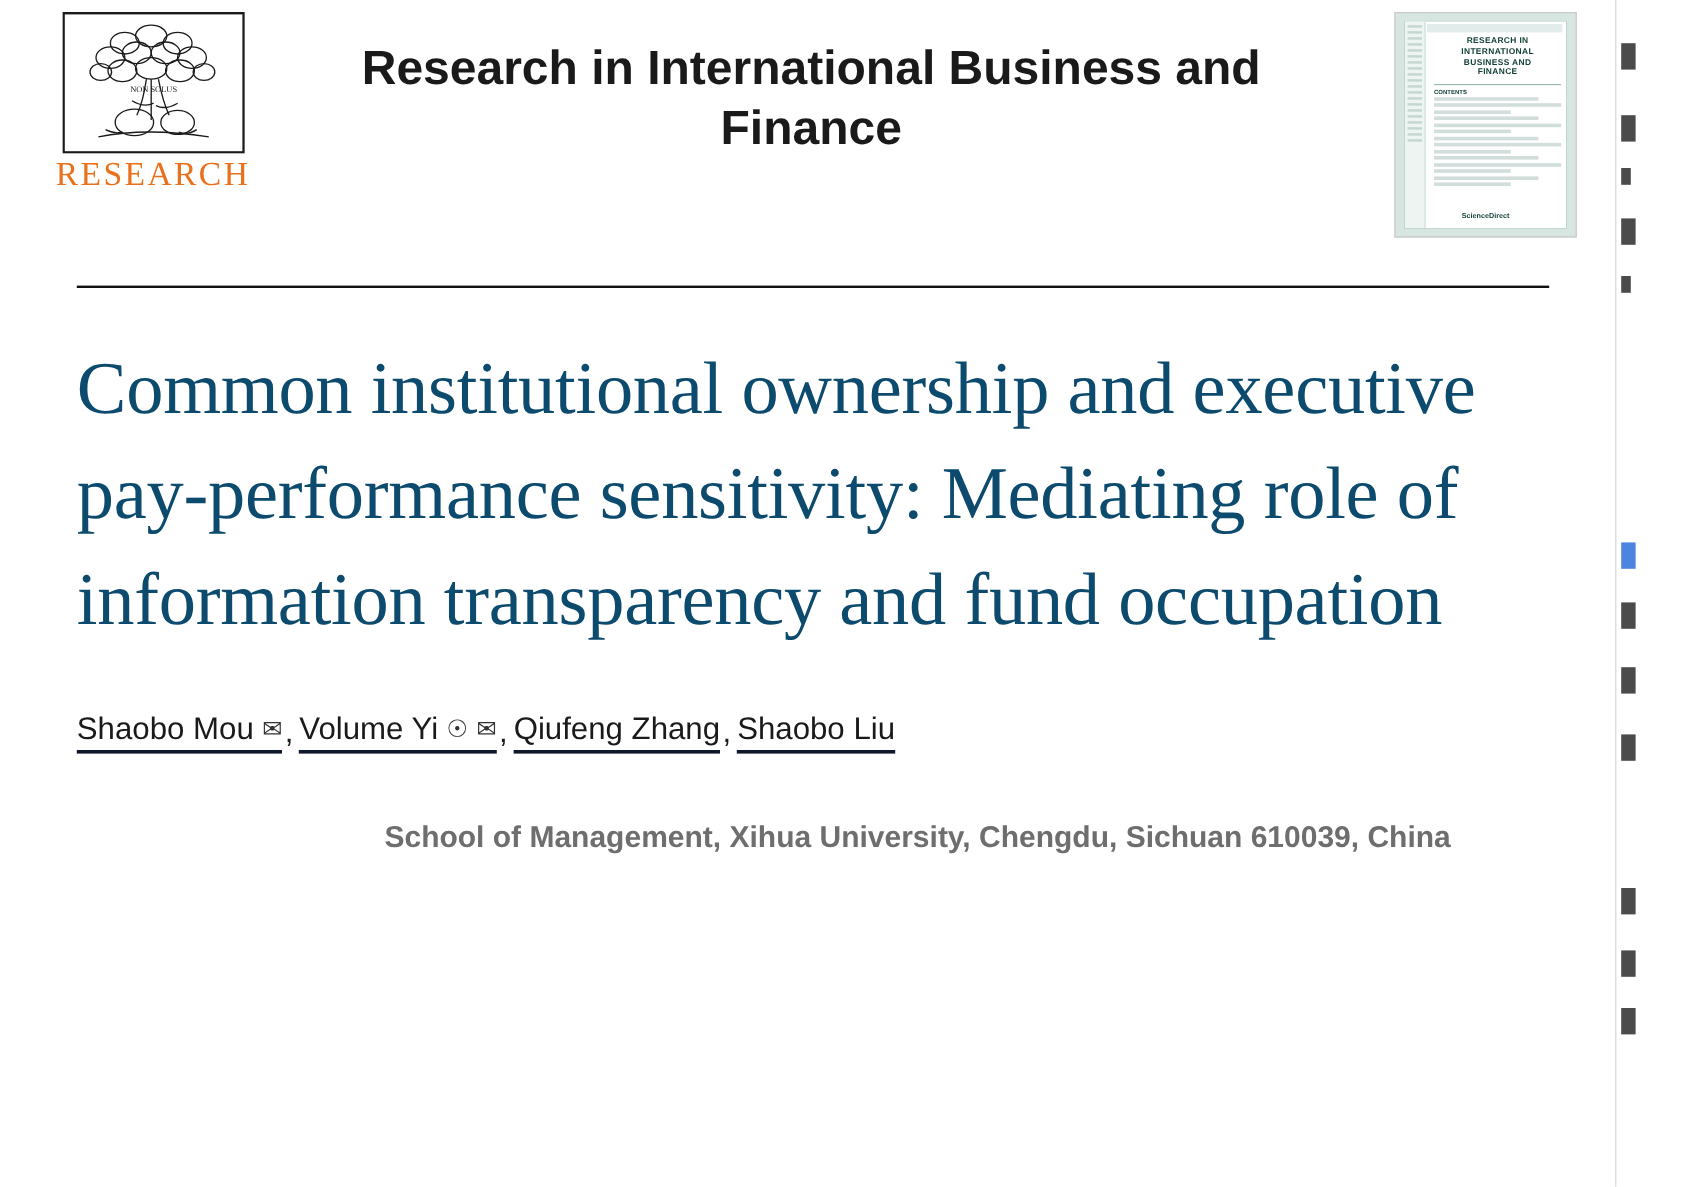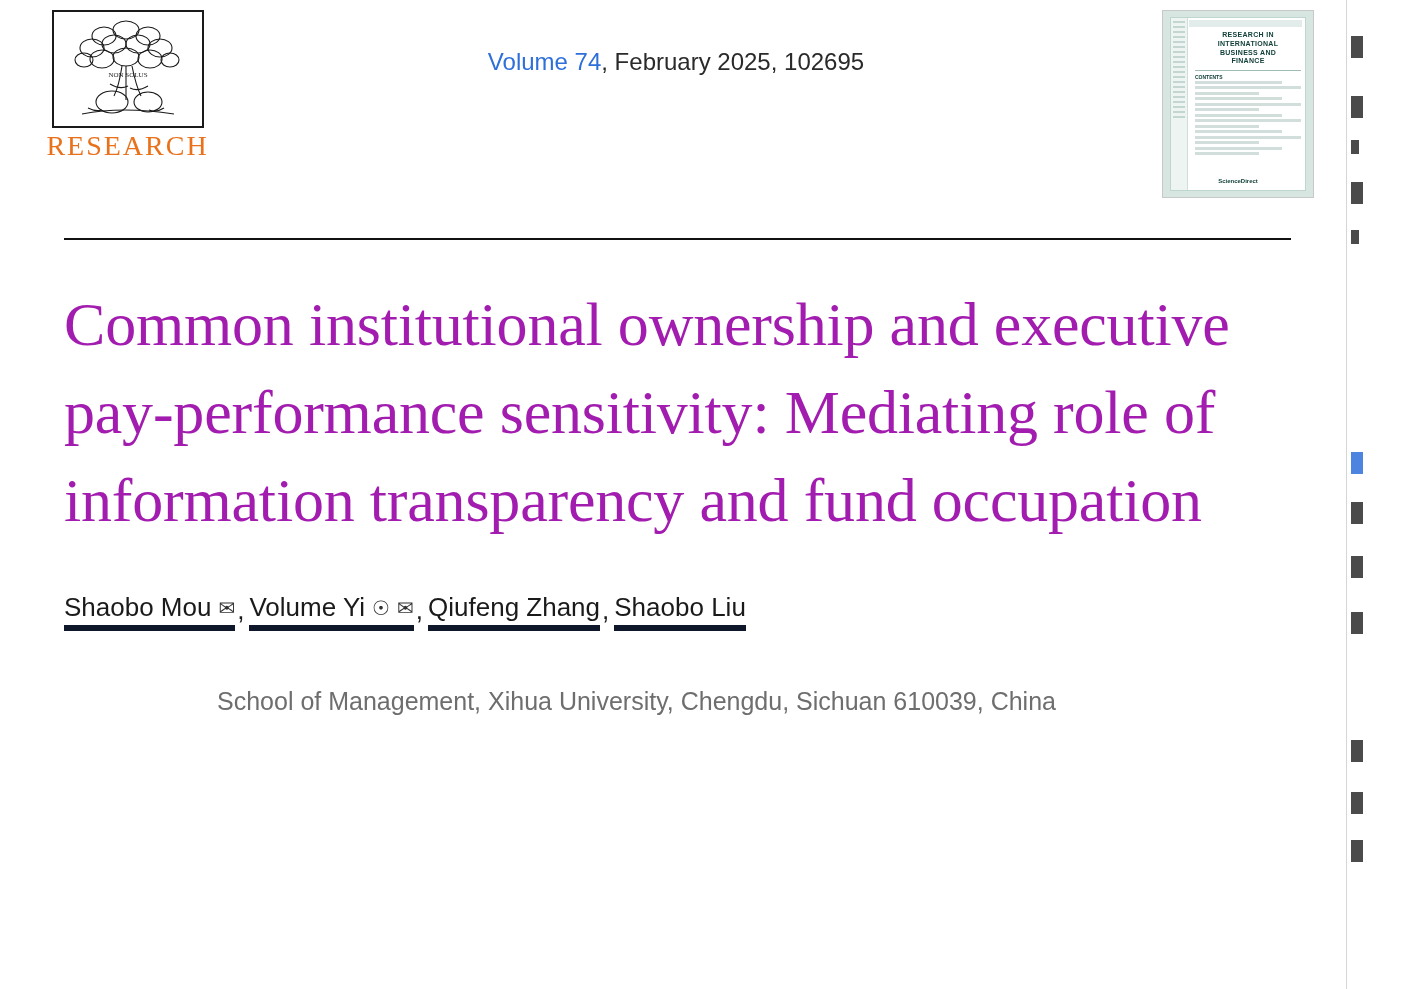--- a/index.html
+++ b/index.html
@@ -156,58 +156,59 @@
 
   
   .article {
     padding: 40px 80px 0 64px;
   }
   .article-title {
     font-family: "Liberation Serif", serif;
     font-size: 62px;
     line-height: 1.42;
     font-weight: normal;
-    color: #a21caf;
+    color: #0c4a6e;
     margin: 0;
     max-width: 1270px;
     letter-spacing: -0.2px;
   }
 
   .authors {
     margin-top: 48px;
     font-size: 26px;
     color: #1a1a1a;
     display: flex;
     align-items: center;
     flex-wrap: wrap;
   }
   .author {
     display: inline-flex;
     align-items: center;
-    border-bottom: 6px solid #0f172a;
+    border-bottom: 3px solid #0f172a;
     padding-bottom: 2px;
   }
   .author-name { white-space: nowrap; }
   .author-icon {
     display: inline-block;
     margin-left: 7px;
     line-height: 1;
     font-size: 20px;
     color: #333;
   }
   .sep {
     padding: 0 5px 2px 2px;
   }
 
   .affiliation {
     margin-top: 56px;
-    text-align: center;
+    text-align: right;
     font-size: 25px;
     color: #6e6e6e;
     padding-right: 80px;
+    font-weight: bold;
   }
 
   
   .right-strip {
     position: absolute;
     right: 0;
     top: 0;
     width: 22px;
     height: 989px;
     border-left: 1px solid #d6d6d6;
@@ -259,23 +260,21 @@
           <path d="M30 104 q40 -8 92 0"></path>
           <path d="M36 98 q8 4 14 2"></path>
           <path d="M112 98 q-8 5 -15 2"></path>
         </g>
         <text x="76" y="67" font-family="Liberation Serif, serif" font-size="7" text-anchor="middle" fill="#1a1a1a">NON SOLUS</text>
       </svg>
       <div class="elsevier-word">RESEARCH</div>
     </div>
 
     <div class="journal-block">
-      <div class="journal-issue">
-        <a href="#">Volume 74</a><span>, February 2025, 102695</span>
-      </div>
+      <div class="journal-title">Research in International Business and Finance</div>
     </div>
 
     <div class="cover-thumb">
       <div class="cover-inner">
         <div class="cover-sidebar">
           <span></span>
             <span></span>
             <span></span>
             <span></span>
             <span></span>

